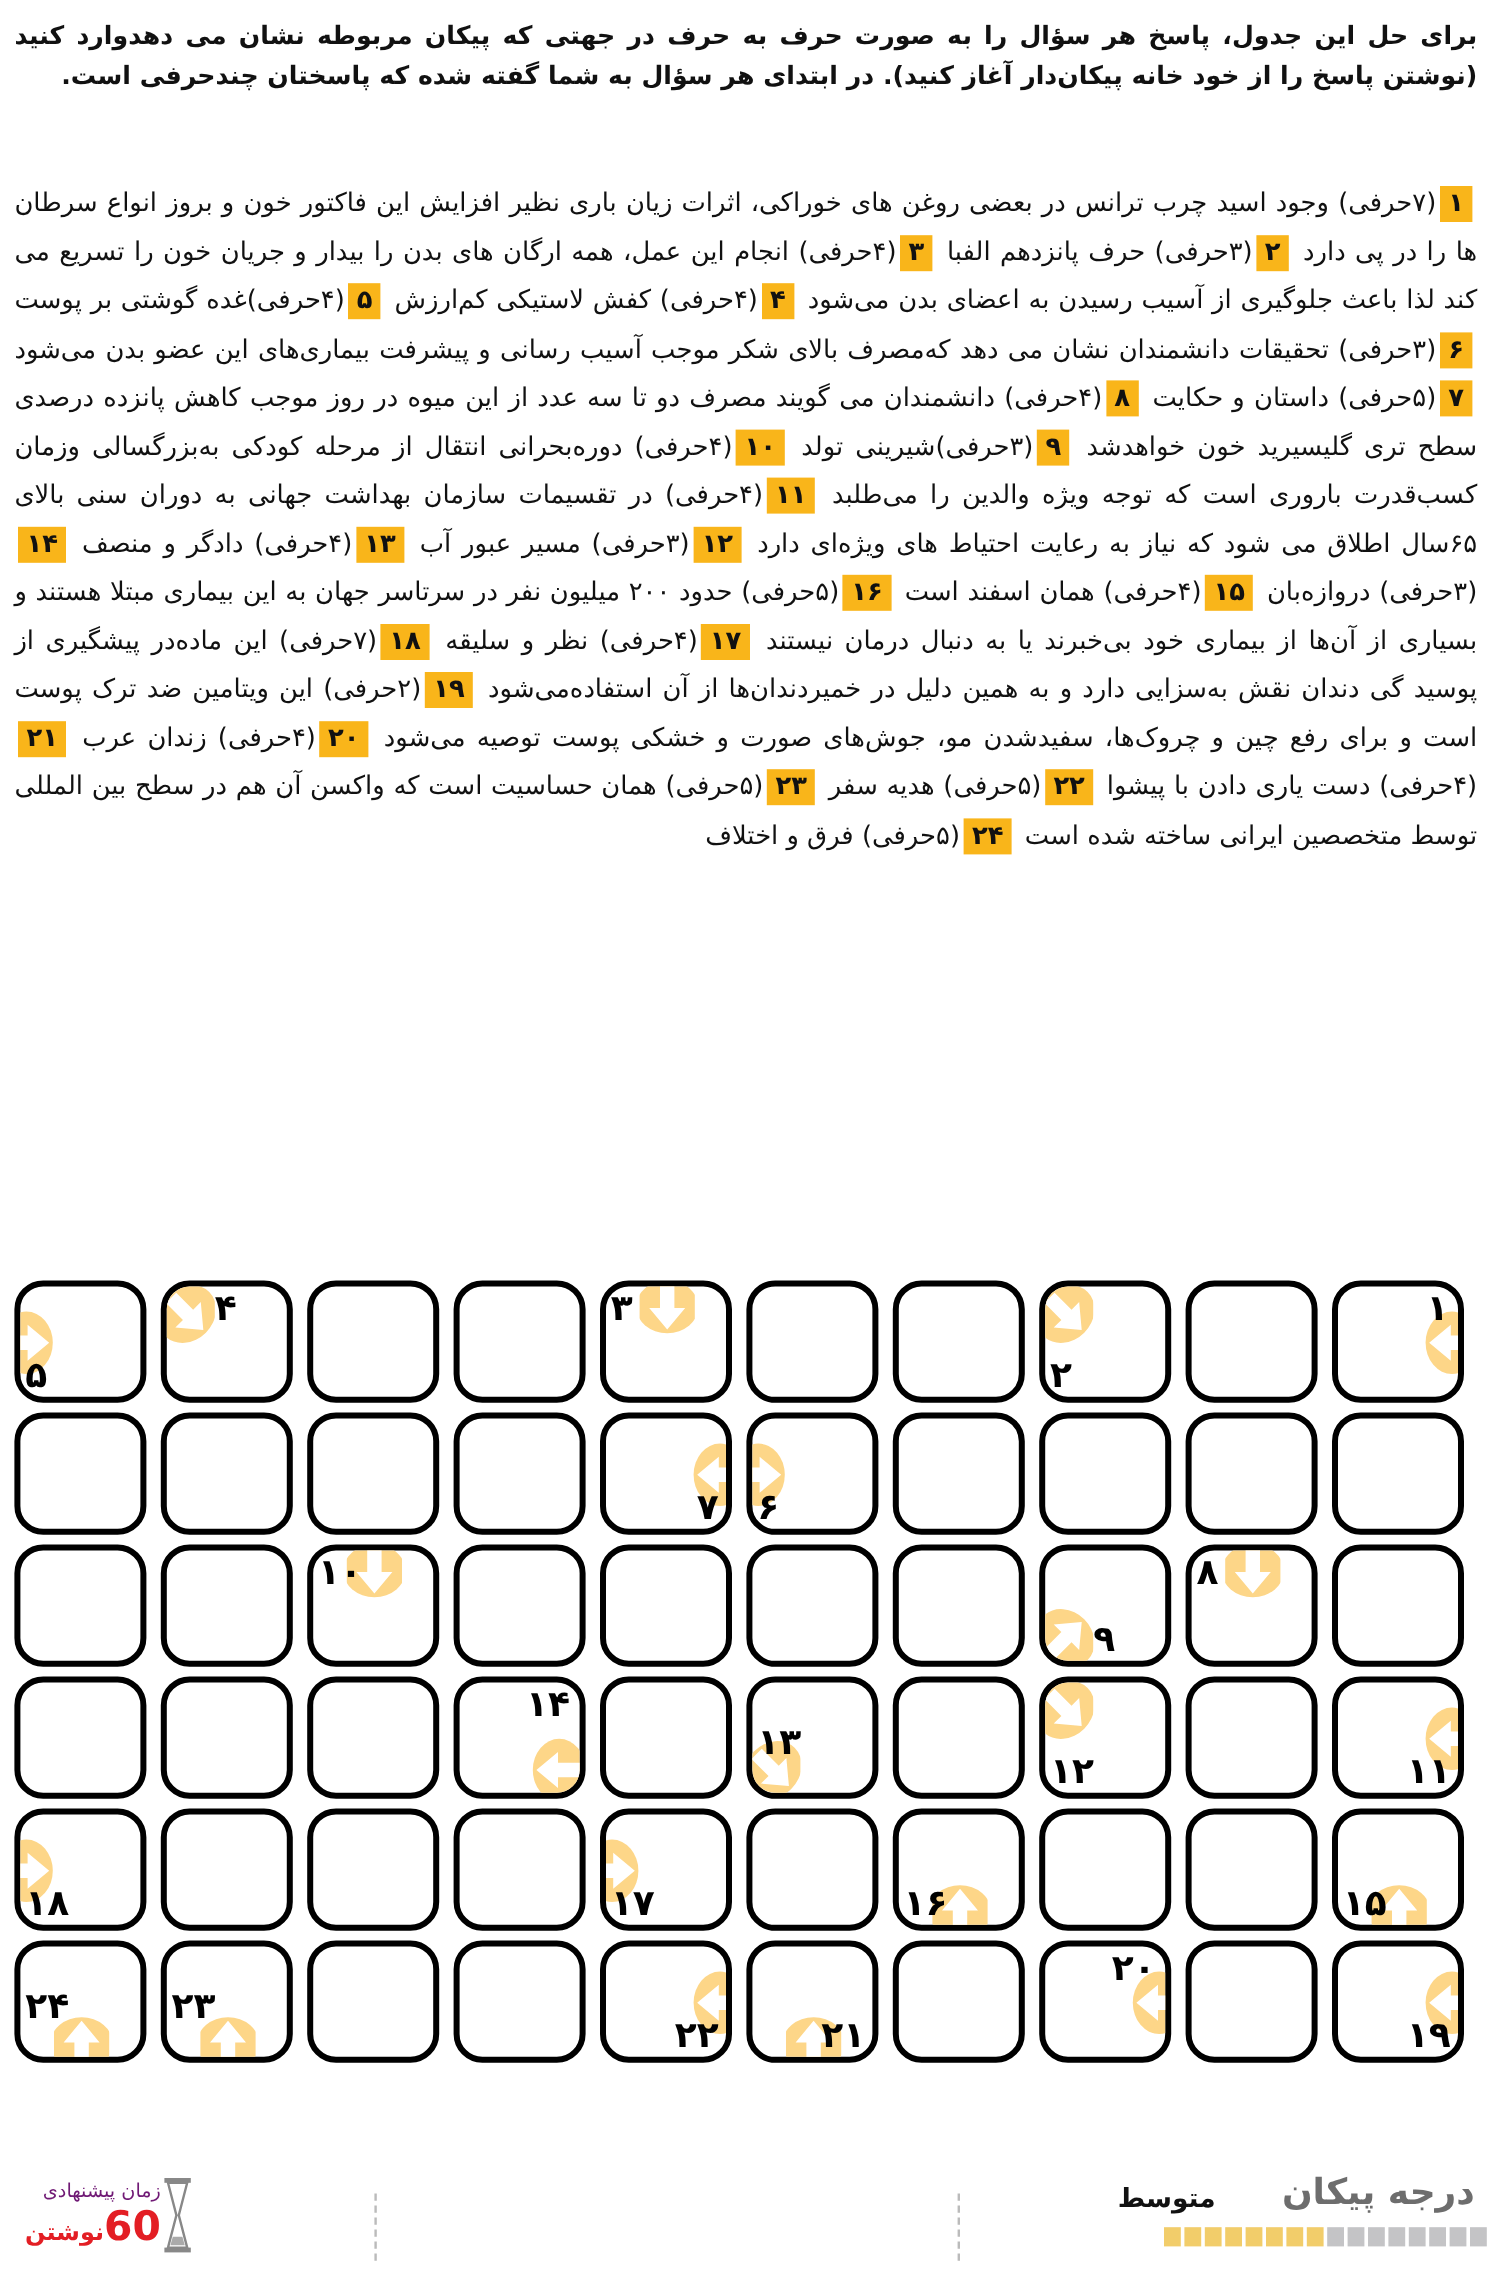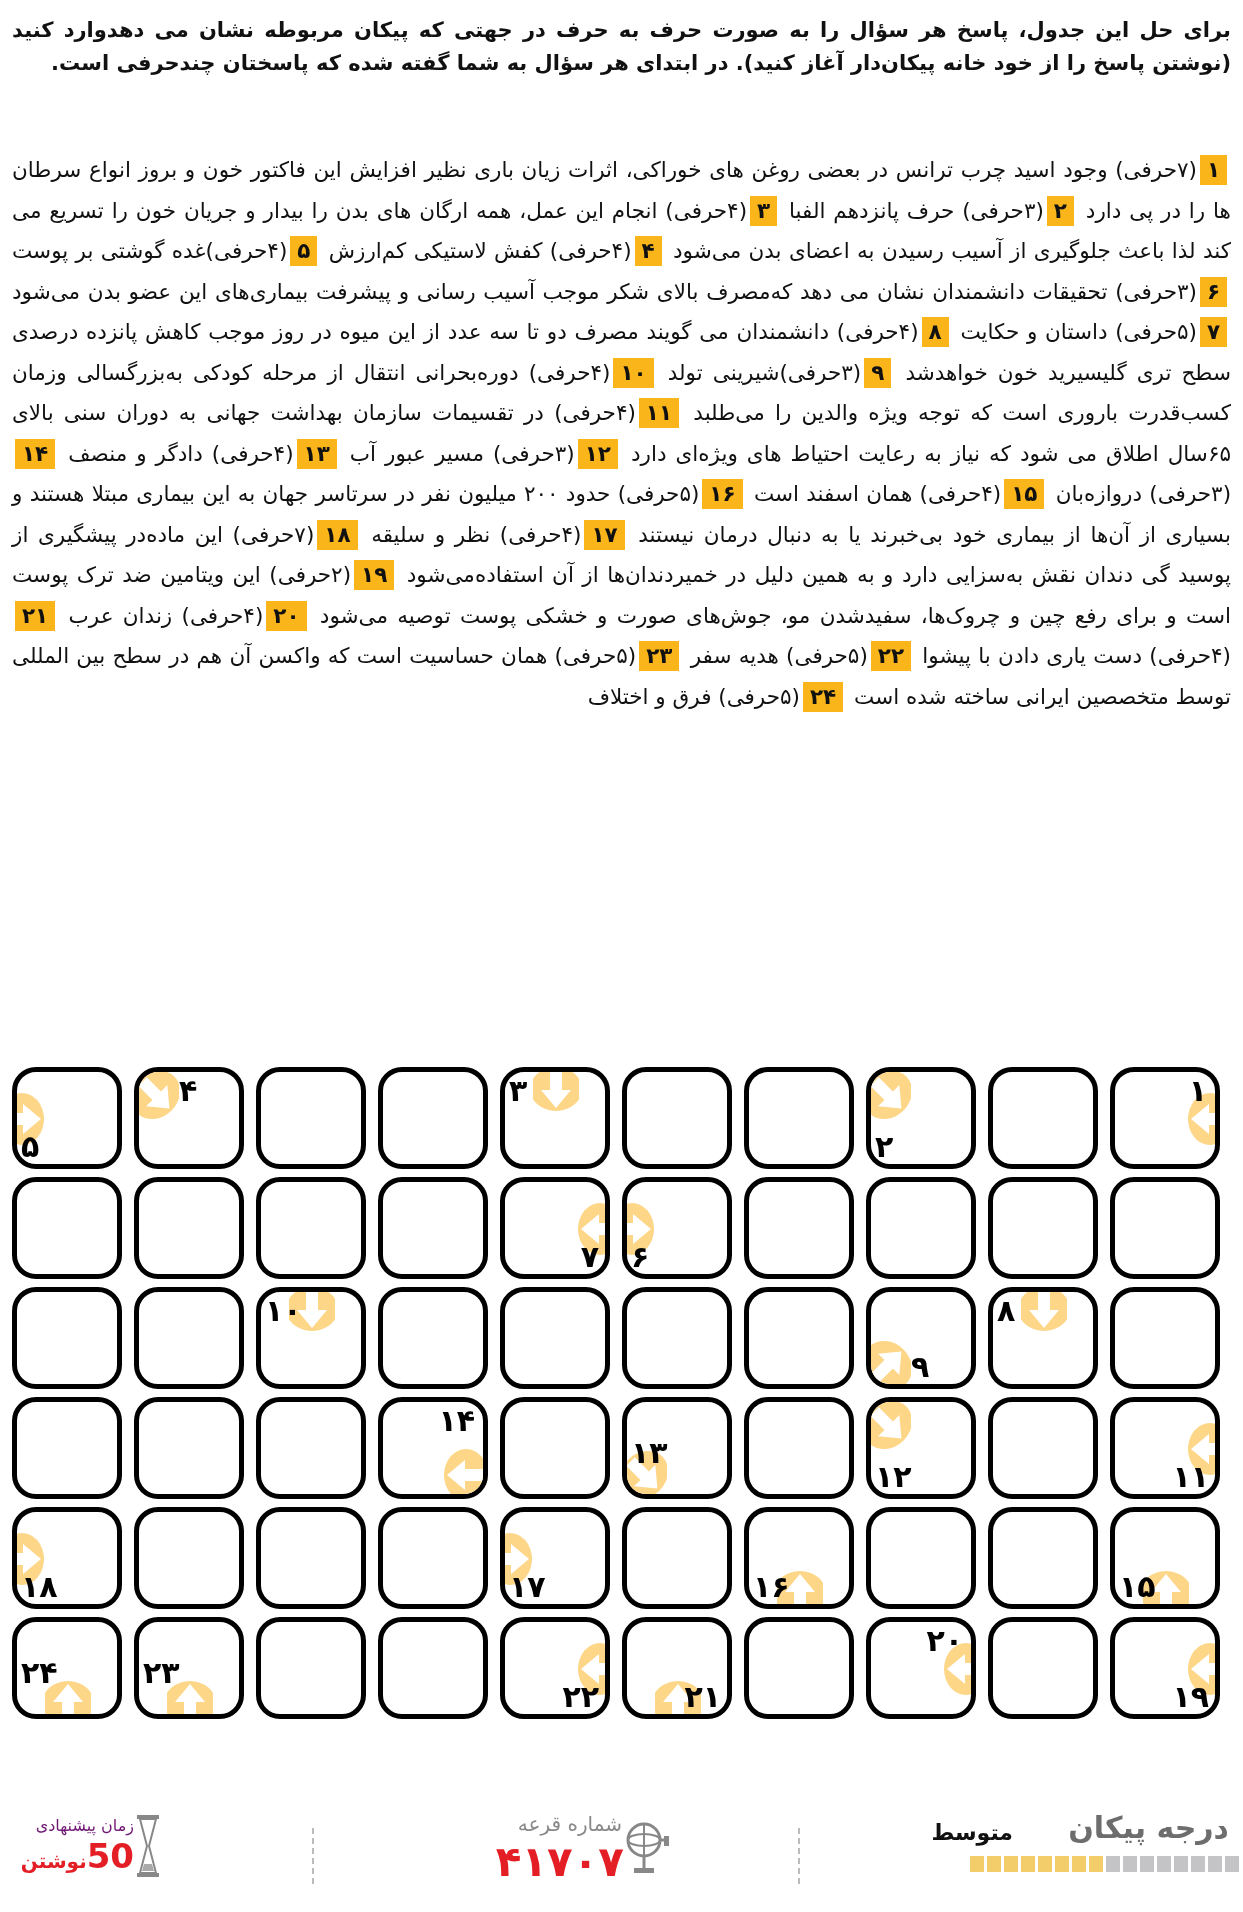--- a/index.html
+++ b/index.html
@@ -314,39 +314,26 @@
         <div class="seg" style="background: rgb(242, 205, 106);"></div>
         <div class="seg" style="background: rgb(242, 205, 106);"></div>
         <div class="seg" style="background: rgb(242, 205, 106);"></div>
         <div class="seg" style="background: rgb(242, 205, 106);"></div>
         <div class="seg" style="background: rgb(242, 205, 106);"></div>
         <div class="seg" style="background: rgb(242, 205, 106);"></div>
         <div class="seg" style="background: rgb(242, 205, 106);"></div>
       </div>
   </div>
   <div class="divider" style="left:798px"></div>
-  <div class="lottery">
-    <svg style="position:absolute;right:0;top:6px" width="46" height="62" viewBox="0 0 46 62">
-      <circle cx="20" cy="24" r="16" fill="none" stroke="#888" stroke-width="3"></circle>
-      <ellipse cx="20" cy="24" rx="16" ry="6" fill="none" stroke="#888" stroke-width="2"></ellipse>
-      <line x1="20" y1="8" x2="20" y2="40" stroke="#888" stroke-width="2"></line>
-      <line x1="36" y1="24" x2="44" y2="24" stroke="#888" stroke-width="3"></line>
-      <rect x="40" y="20" width="5" height="10" fill="#888"></rect>
-      <line x1="20" y1="40" x2="20" y2="52" stroke="#888" stroke-width="3"></line>
-      <rect x="10" y="52" width="20" height="5" fill="#888"></rect>
-    </svg>
-    <div class="lottery-label">شماره قرعه</div>
-    <div class="lottery-num">۴۱۷۰۷</div>
-  </div>
   <div class="divider" style="left:312px"></div>
   <div class="time">
     <svg style="position:absolute;right:4px;top:4px" width="24" height="64" viewBox="0 0 24 64">
       <rect x="1" y="1" width="22" height="4" fill="#888"></rect>
       <rect x="1" y="59" width="22" height="4" fill="#888"></rect>
       <path d="M4 5 L20 5 L13 32 L20 59 L4 59 L11 32 Z" fill="none" stroke="#888" stroke-width="2"></path>
       <path d="M8 50 L16 50 L18 57 L6 57 Z" fill="#aaa"></path>
     </svg>
     <div class="time-label">زمان پیشنهادی</div>
     <div class="time-val">
-      <span>50</span><span class="time-unit">نوشتن</span>
+      <span>60</span><span class="time-unit">نوشتن</span>
     </div>
   </div>
 </div>
 
 </body></html>

